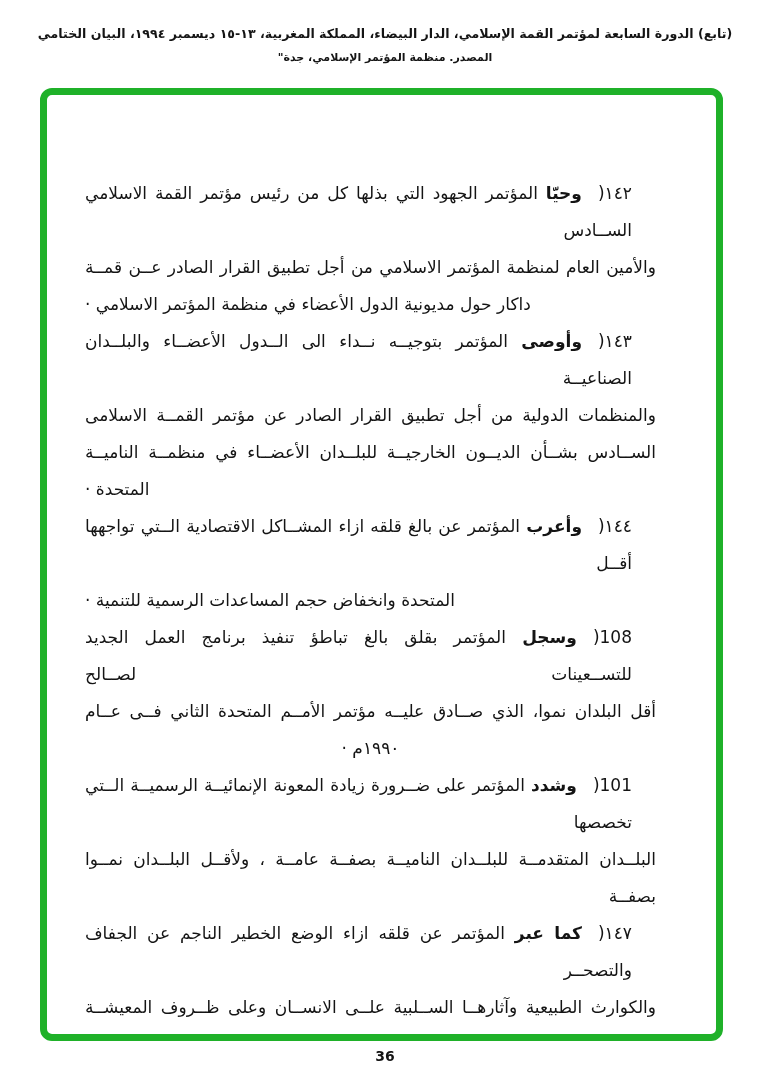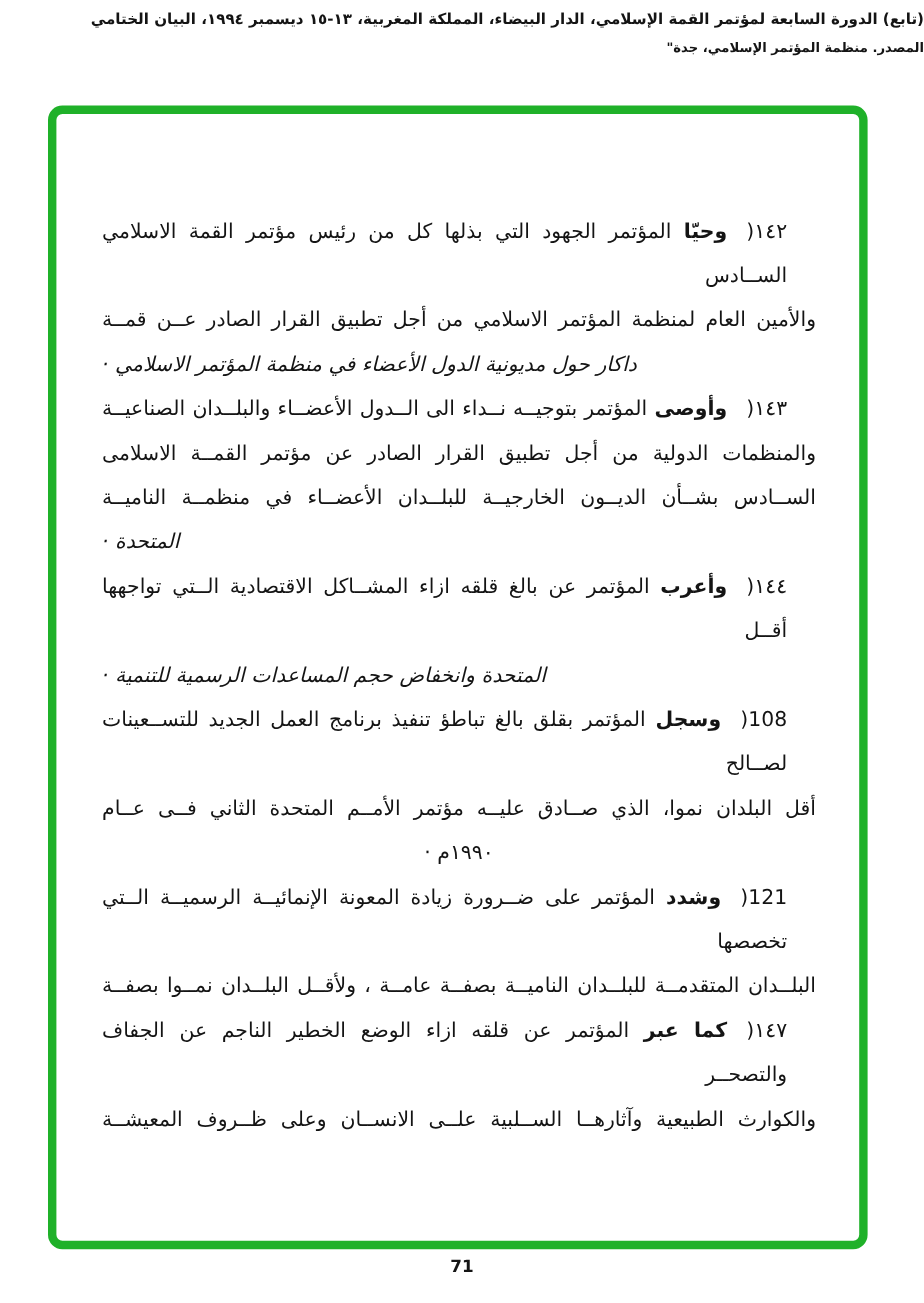--- a/index.html
+++ b/index.html
@@ -2,35 +2,35 @@
 <html lang="ar"><head>
 <meta charset="utf-8">
 <style>
   :root { --green:#1fb129; --ink:#141414; }
   html,body { margin:0; padding:0; background:#ffffff; }
   body {
     width:770px; height:1086px; position:relative;
     font-family:"DejaVu Sans", sans-serif; color:var(--ink);
     overflow:hidden;
   }
-  .header { position:absolute; top:8px; left:0; right:0; direction:rtl; }
+  .header { position:absolute; top:26px; left:0; right:0; text-align:center; direction:rtl; }
   .header-title  { font-size:12.6px; font-weight:bold; letter-spacing:0; }
   .header-source { font-size:11px;  font-weight:bold; margin-top:10px; }
   .frame {
     position:absolute; left:40px; top:88px;
     width:683px; height:953px; box-sizing:border-box;
     border:7px solid var(--green); border-radius:12px;
-    padding:80px 36px 0 38px;
+    padding:80px 60px 0 38px;
   }
   .paralist { direction:rtl; }
   .para { font-size:17px; line-height:37px; }
   .line { text-align:justify; }
   .line.first, .line.full { text-align-last:justify; }
   .line.first { padding-right:24px; }
-  .line.tail { text-align-last:left;font-style:italic; }
+  .line.tail { text-align-last:left; }
   .line.tailmid { text-align-last:center; }
   .pnum { white-space:nowrap; }
   .pnum .paren { display:inline-block; }
   .gap { display:inline-block; width:16px; }
   b.lead { font-weight:bold; }
   .pagenum {
     position:absolute; top:1048px; left:0; right:0;
     text-align:center; font-size:14px; font-weight:bold;
   }
 </style>
@@ -58,23 +58,23 @@
       <div class="para">
         <div class="line first"><span class="pnum"><span>١٤٤</span><span class="paren" dir="ltr"> )</span></span><span class="gap"></span><b class="lead">وأعرب</b> المؤتمر عن بالغ قلقه ازاء المشــاكل الاقتصادية الــتي تواجهها أقــل</div>
         <div class="line tail">المتحدة وانخفاض حجم المساعدات الرسمية للتنمية ·</div>
       </div>
       <div class="para">
         <div class="line first"><span class="pnum"><span>108</span><span class="paren" dir="ltr"> )</span></span><span class="gap"></span><b class="lead">وسجل</b> المؤتمر بقلق بالغ تباطؤ تنفيذ برنامج العمل الجديد للتســعينات لصــالح</div>
         <div class="line full">أقل البلدان نموا، الذي صــادق عليــه مؤتمر الأمــم المتحدة الثاني فــى عــام</div>
         <div class="line tailmid">١٩٩٠م ·</div>
       </div>
       <div class="para">
-        <div class="line first"><span class="pnum"><span>121</span><span class="paren" dir="ltr"> )</span></span><span class="gap"></span><b class="lead">وشدد</b> المؤتمر على ضــرورة زيادة المعونة الإنمائيــة الرسميــة الــتي تخصصها</div>
+        <div class="line first"><span class="pnum"><span>101</span><span class="paren" dir="ltr"> )</span></span><span class="gap"></span><b class="lead">وشدد</b> المؤتمر على ضــرورة زيادة المعونة الإنمائيــة الرسميــة الــتي تخصصها</div>
         <div class="line full">البلــدان المتقدمــة للبلــدان الناميــة بصفــة عامــة ، ولأقــل البلــدان نمــوا بصفــة</div>
       </div>
       <div class="para">
         <div class="line first"><span class="pnum"><span>١٤٧</span><span class="paren" dir="ltr"> )</span></span><span class="gap"></span><b class="lead">كما عبر</b> المؤتمر عن قلقه ازاء الوضع الخطير الناجم عن الجفاف والتصحــر</div>
         <div class="line full">والكوارث الطبيعية وآثارهــا الســلبية علــى الانســان وعلى ظــروف المعيشــة</div>
       </div>
     </div>
 </div>
 
-<div class="pagenum">71</div>
+<div class="pagenum">36</div>
 
 </body></html>

